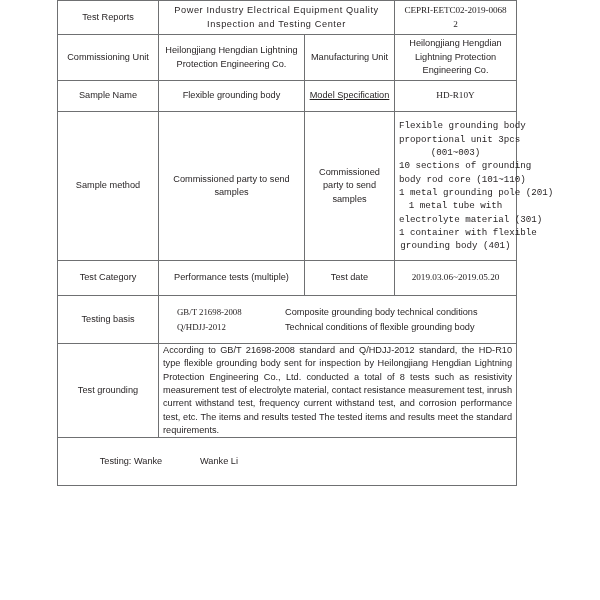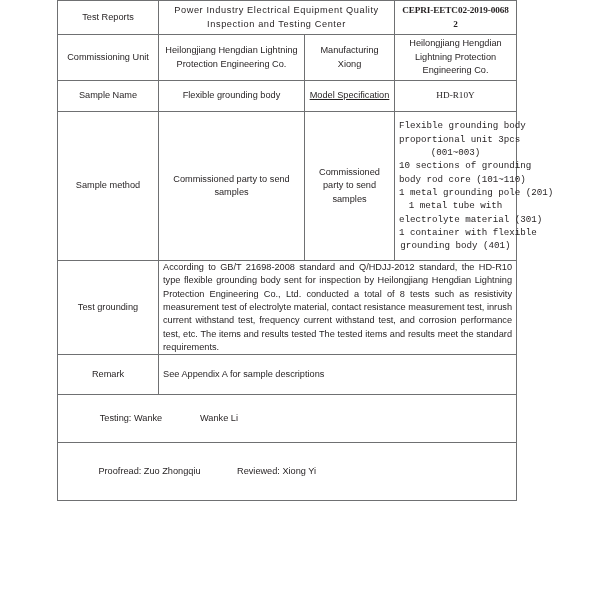--- a/index.html
+++ b/index.html
@@ -54,21 +54,21 @@
   .title-main {
     text-align: center;
     font-size: 10.6px;
     letter-spacing: 0.6px;
     line-height: 1.5;
     margin-left: 24px;
   }
   .report-no {
     text-align: center;
     font-family: "Liberation Serif", serif;
-    font-weight: bold;
+    font-weight: normal;
     font-size: 8.4px;
     letter-spacing: -0.1px;
     line-height: 1.4;
     color: #1d1b1c;
   }
 
   .row-commissioning td { height: 45px; }
   .row-sample-name td { height: 30px; }
   .row-sample-method td { height: 148px; }
   .row-test-category td { height: 34px; }
@@ -164,21 +164,21 @@
         <td class="title-main" colspan="2">Power Industry Electrical Equipment Quality Inspection and Testing Center</td>
         <td class="report-no">
           <div>CEPRI-EETC02-2019-0068</div>
           <div>2</div>
         </td>
       </tr>
 
       <tr class="row-commissioning">
         <td class="label-cell">Commissioning Unit</td>
         <td class="center">Heilongjiang Hengdian Lightning Protection Engineering Co.</td>
-        <td class="center">Manufacturing Xiong</td>
+        <td class="center">Manufacturing Unit</td>
         <td class="center">Heilongjiang Hengdian Lightning Protection Engineering Co.</td>
       </tr>
 
       <tr class="row-sample-name">
         <td class="label-cell">Sample Name</td>
         <td class="center">Flexible grounding body</td>
         <td class="model-spec">Model Specification</td>
         <td class="hd-model">HD-R10Y</td>
       </tr>
 
@@ -193,46 +193,55 @@
           <div>10 sections of grounding</div>
           <div>body rod core (101~110)</div>
           <div>1 metal grounding pole (201)</div>
           <div>1 metal tube with</div>
           <div>electrolyte material (301)</div>
           <div>1 container with flexible</div>
           <div>grounding body (401)</div>
         </td>
       </tr>
 
-
+      <tr class="row-test-category">
+        <td class="label-cell">Test Category</td>
+        <td class="center">Performance tests (multiple)</td>
+        <td class="center">Test date</td>
+        <td class="date-serif">2019.03.06~2019.05.20</td>
+      </tr>
+
+      <tr class="row-testing-basis">
+        <td class="label-cell">Testing basis</td>
+        <td colspan="3">
+          <div class="basis-grid">
+            <div class="basis-line">
+              <span class="basis-code">GB/T 21698-2008</span>
+              <span class="basis-desc">Composite grounding body technical conditions</span>
+            </div>
+            <div class="basis-line">
+              <span class="basis-code">Q/HDJJ-2012</span>
+              <span class="basis-desc">Technical conditions of flexible grounding body</span>
+            </div>
+          </div>
+        </td>
+      </tr>
 
       <tr class="row-conclusion">
         <td class="label-cell">Test grounding</td>
         <td class="conclusion-text" colspan="3">According to GB/T 21698-2008 standard and Q/HDJJ-2012 standard, the HD-R10 type flexible grounding body sent for inspection by Heilongjiang Hengdian Lightning Protection Engineering Co., Ltd. conducted a total of 8 tests such as resistivity measurement test of electrolyte material, contact resistance measurement test, inrush current withstand test, frequency current withstand test, and corrosion performance test, etc. The items and results tested The tested items and results meet the standard requirements.</td>
       </tr>
 
-      <tr class="row-remark">
-        <td class="label-cell">Remark</td>
-        <td class="remark-text" colspan="3">See Appendix A for sample descriptions</td>
-      </tr>
 
       <tr class="row-testing-sign">
         <td class="sign-row-cell" colspan="4">
           <div class="sign-flex">
             <span class="sign-a">Testing: Wanke</span>
             <span class="sign-b">Wanke Li</span>
           </div>
         </td>
       </tr>
 
-      <tr class="row-proof-sign">
-        <td class="sign-row-cell" colspan="4">
-          <div class="sign-flex">
-            <span class="sign-p-a">Proofread: Zuo Zhongqiu</span>
-            <span>Reviewed: Xiong Yi</span>
-          </div>
-        </td>
-      </tr>
 
     </tbody>
   </table>
 
 </div>
 
 </body></html>

